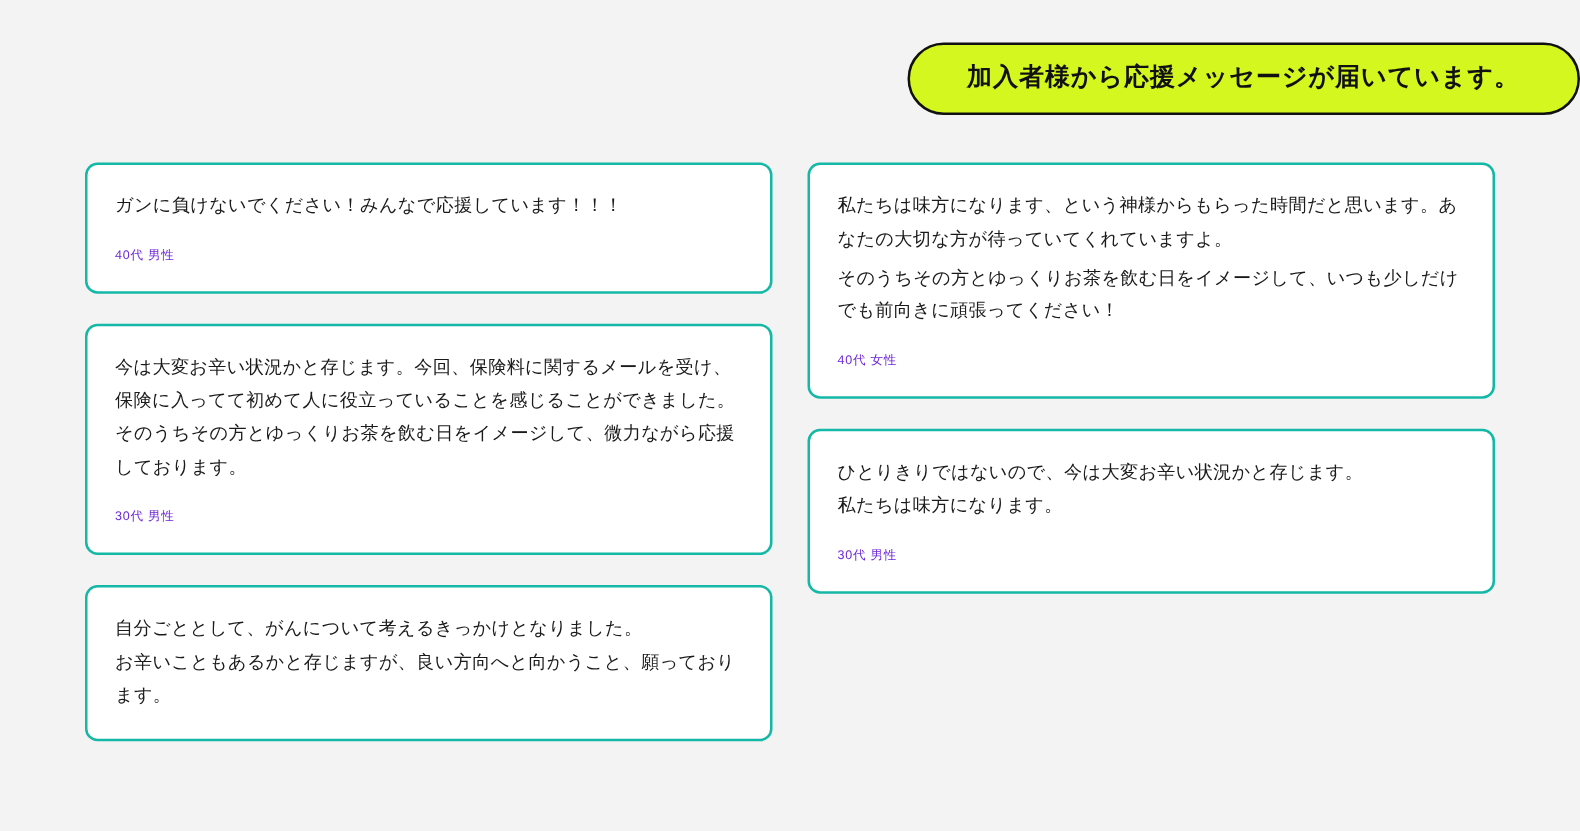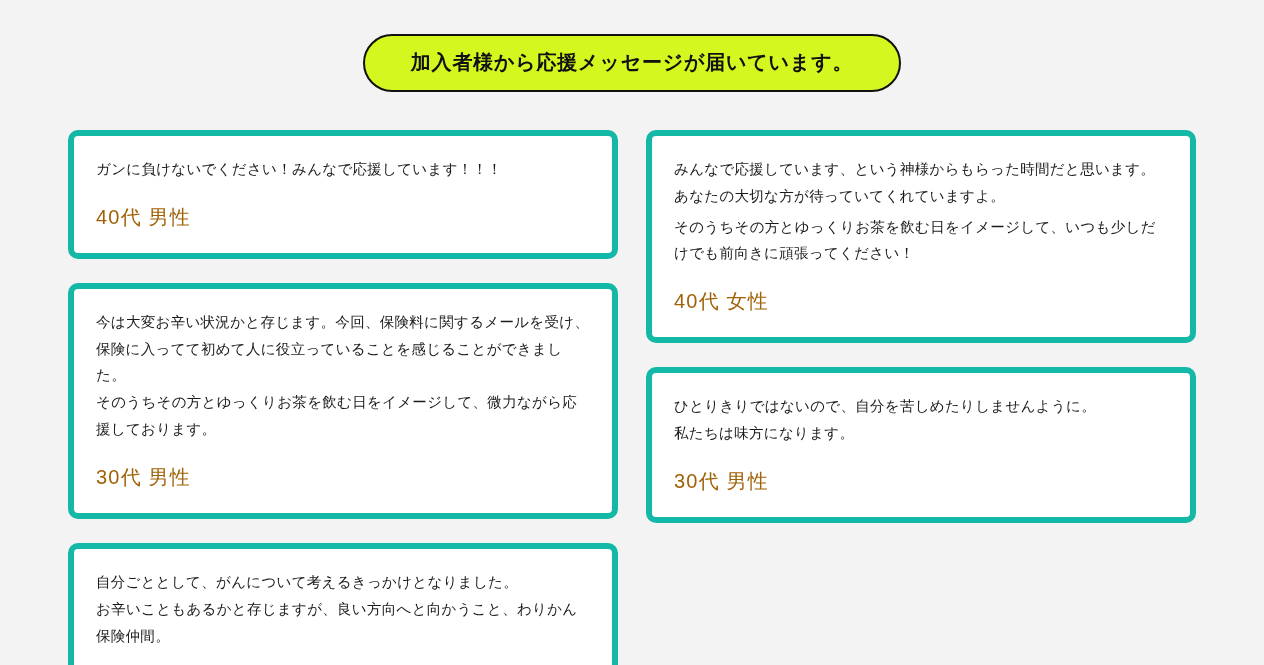--- a/index.html
+++ b/index.html
@@ -18,21 +18,21 @@
   .page {
     position: relative;
     width: 1264px;
     height: 665px;
     box-sizing: border-box;
   }
 
   
   .heading-wrap {
     display: flex;
-    justify-content: center;
+    justify-content: flex-end;
     padding-top: 34px;
   }
   .heading-pill {
     background: #d4f720;
     border: 2px solid #111111;
     border-radius: 40px;
     padding: 14px 46px 16px 46px;
     font-size: 20px;
     font-weight: bold;
     letter-spacing: 0.04em;
@@ -52,40 +52,40 @@
   .column {
     display: flex;
     flex-direction: column;
     gap: 24px;
     width: 552px;
   }
 
   
   .card {
     background: #ffffff;
-    border: 6px solid #14b8a6;
+    border: 2px solid #14b8a6;
     border-radius: 10px;
     padding: 20px 22px 20px 22px;
     box-sizing: border-box;
   }
   .card-body {
     font-size: 14.5px;
     line-height: 1.85;
     letter-spacing: 0.02em;
     color: #1a1a1a;
     white-space: pre-line;
   }
   .card-body + .card-body {
     margin-top: 4px;
   }
   .card-meta {
     margin-top: 18px;
-    font-size: 20px;
+    font-size: 10px;
     letter-spacing: 0.06em;
-    color: #a16207;
+    color: #6d28d9;
     line-height: 1.6;
   }
 </style>
 </head>
 <body>
 
 <div class="page">
 
   <div class="heading-wrap">
     <div class="heading-pill">加入者様から応援メッセージが届いています。</div>
@@ -101,35 +101,35 @@
       </div>
 
       <div class="card">
         <div class="card-body">今は大変お辛い状況かと存じます。今回、保険料に関するメールを受け、保険に入ってて初めて人に役立っていることを感じることができました。
 そのうちその方とゆっくりお茶を飲む日をイメージして、微力ながら応援しております。</div>
         <div class="card-meta">30代 男性</div>
       </div>
 
       <div class="card">
         <div class="card-body">自分ごととして、がんについて考えるきっかけとなりました。
-お辛いこともあるかと存じますが、良い方向へと向かうこと、わりかん保険仲間。</div>
+お辛いこともあるかと存じますが、良い方向へと向かうこと、願っております。</div>
       </div>
 
     </div>
 
     <div class="column">
 
       <div class="card">
-        <div class="card-body">みんなで応援しています、という神様からもらった時間だと思います。あなたの大切な方が待っていてくれていますよ。</div>
+        <div class="card-body">私たちは味方になります、という神様からもらった時間だと思います。あなたの大切な方が待っていてくれていますよ。</div>
         <div class="card-body">そのうちその方とゆっくりお茶を飲む日をイメージして、いつも少しだけでも前向きに頑張ってください！</div>
         <div class="card-meta">40代 女性</div>
       </div>
 
       <div class="card">
-        <div class="card-body">ひとりきりではないので、自分を苦しめたりしませんように。
+        <div class="card-body">ひとりきりではないので、今は大変お辛い状況かと存じます。
 私たちは味方になります。</div>
         <div class="card-meta">30代 男性</div>
       </div>
 
     </div>
 
   </div>
 </div>
 
 </body></html>

